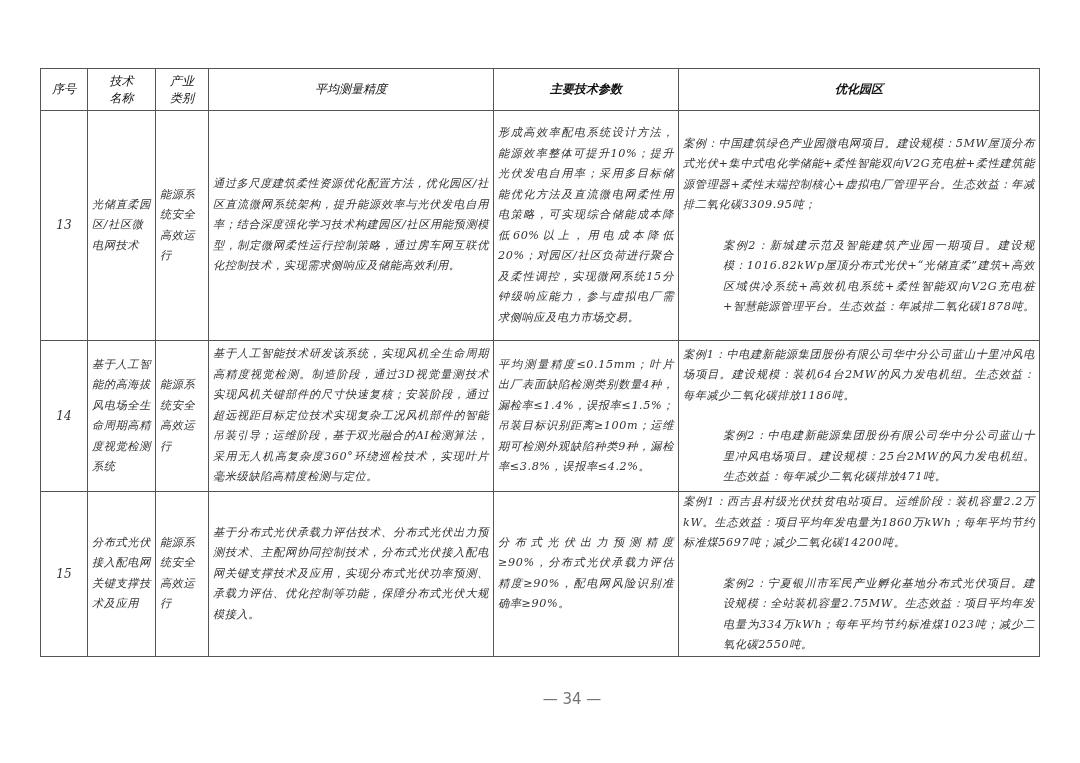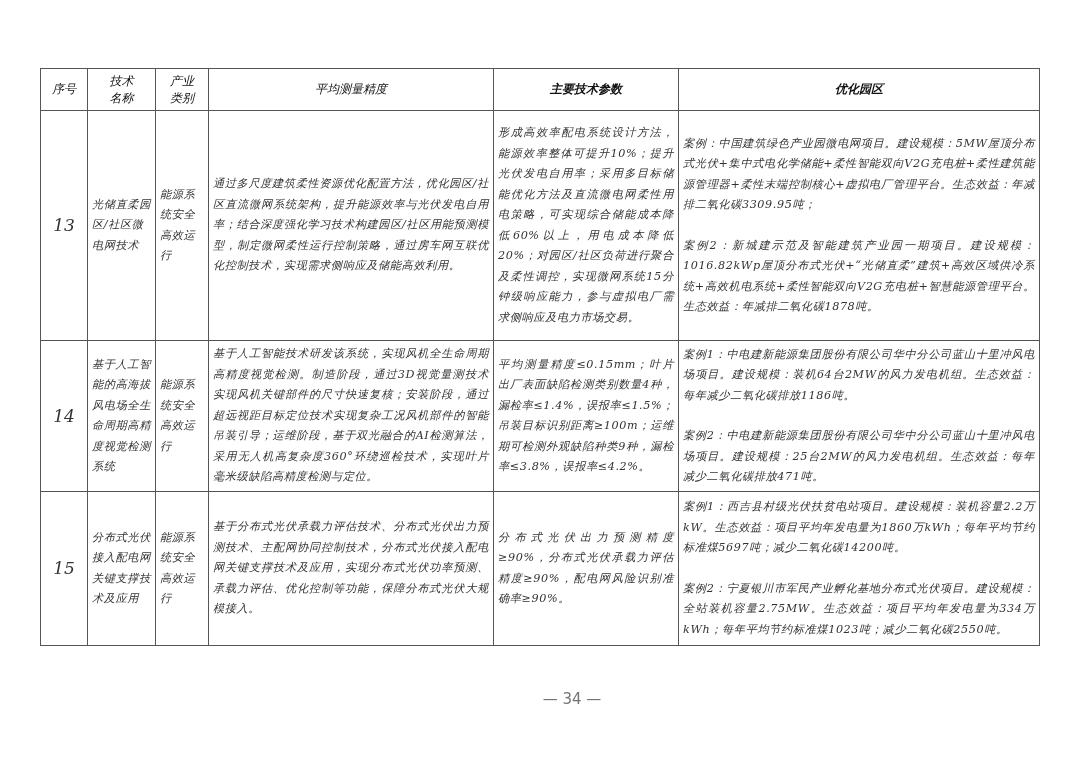--- a/index.html
+++ b/index.html
@@ -5,27 +5,27 @@
   html, body { margin: 0; padding: 0; background: #ffffff; }
   body { width: 1080px; height: 763px; position: relative; overflow: hidden;
          font-family: "DejaVu Serif", "Liberation Serif", serif; color: #222; }
   table.tech { position: absolute; left: 40px; top: 68px; width: 999px;
                border-collapse: collapse; table-layout: fixed; font-style: italic; }
   table.tech th, table.tech td { border: 1px solid #555; padding: 0 4px; vertical-align: middle; }
   table.tech th { font-family: "DejaVu Sans", "Liberation Sans", sans-serif; font-weight: normal;
                   font-size: 12px; line-height: 17px; text-align: center; height: 41px; color: #111; }
   table.tech th.bold { font-weight: bold; }
   td { font-size: 11.2px; line-height: 20.5px; letter-spacing: 0.6px; color: #333; }
-  td.num { text-align: center; font-size: 17px; letter-spacing: 0; margin-left: 23px; }
+  td.num { text-align: center; font-size: 12px; letter-spacing: 0; margin-left: 23px; }
   td.name, td.cat { padding: 0 3px 0 6px; }
   td.content { text-align: justify; padding: 0 5px 0 8px; }
   td.params { text-align: justify; padding: 0 5px 0 7px; }
   td.cases { text-align: justify; padding: 0 6px 0 7px; }
   .case { display: block; }
-  .case + .case { margin-top: 20px; }
+  .case + .case { margin-top: 20px; margin-left: 40px; }
   col.c1 { width: 47px; } col.c2 { width: 68px; } col.c3 { width: 53px; }
   col.c4 { width: 285px; } col.c5 { width: 185px; } col.c6 { width: 361px; }
   tr.r13 td { height: 229px; }
   tr.r14 td { height: 150px; }
   tr.r15 td { height: 153px; }
   .page-number { position: absolute; left: 0; width: 1080px; top: 690px; text-align: center;
                  font-family: "DejaVu Sans", "Liberation Sans", sans-serif; font-size: 15px; color: #737373; padding-left: 32px; }
 </style>
 </head>
 <body>
@@ -74,20 +74,20 @@
         <span class="case">案例2：中电建新能源集团股份有限公司华中分公司蓝山十里冲风电场项目。建设规模：25台2MW的风力发电机组。生态效益：每年减少二氧化碳排放471吨。</span>
       </td>
     </tr>
     <tr class="r15">
       <td class="num">15</td>
       <td class="name">分布式光伏接入配电网关键支撑技术及应用</td>
       <td class="cat">能源系统安全高效运行</td>
       <td class="content">基于分布式光伏承载力评估技术、分布式光伏出力预测技术、主配网协同控制技术，分布式光伏接入配电网关键支撑技术及应用，实现分布式光伏功率预测、承载力评估、优化控制等功能，保障分布式光伏大规模接入。</td>
       <td class="params">分布式光伏出力预测精度≥90%，分布式光伏承载力评估精度≥90%，配电网风险识别准确率≥90%。</td>
       <td class="cases">
-        <span class="case">案例1：西吉县村级光伏扶贫电站项目。建设规模：装机容量2.2万kW。生态效益：项目平均年发电量为1860万kWh；每年平均节约标准煤5697吨；减少二氧化碳14200吨。</span>
+        <span class="case">案例1：西吉县村级光伏扶贫电站项目。运维阶段：装机容量2.2万kW。生态效益：项目平均年发电量为1860万kWh；每年平均节约标准煤5697吨；减少二氧化碳14200吨。</span>
         <span class="case">案例2：宁夏银川市军民产业孵化基地分布式光伏项目。建设规模：全站装机容量2.75MW。生态效益：项目平均年发电量为334万kWh；每年平均节约标准煤1023吨；减少二氧化碳2550吨。</span>
       </td>
     </tr>
   </tbody>
 </table>
 
 <div class="page-number">— 34 —</div>
 
 </body></html>

